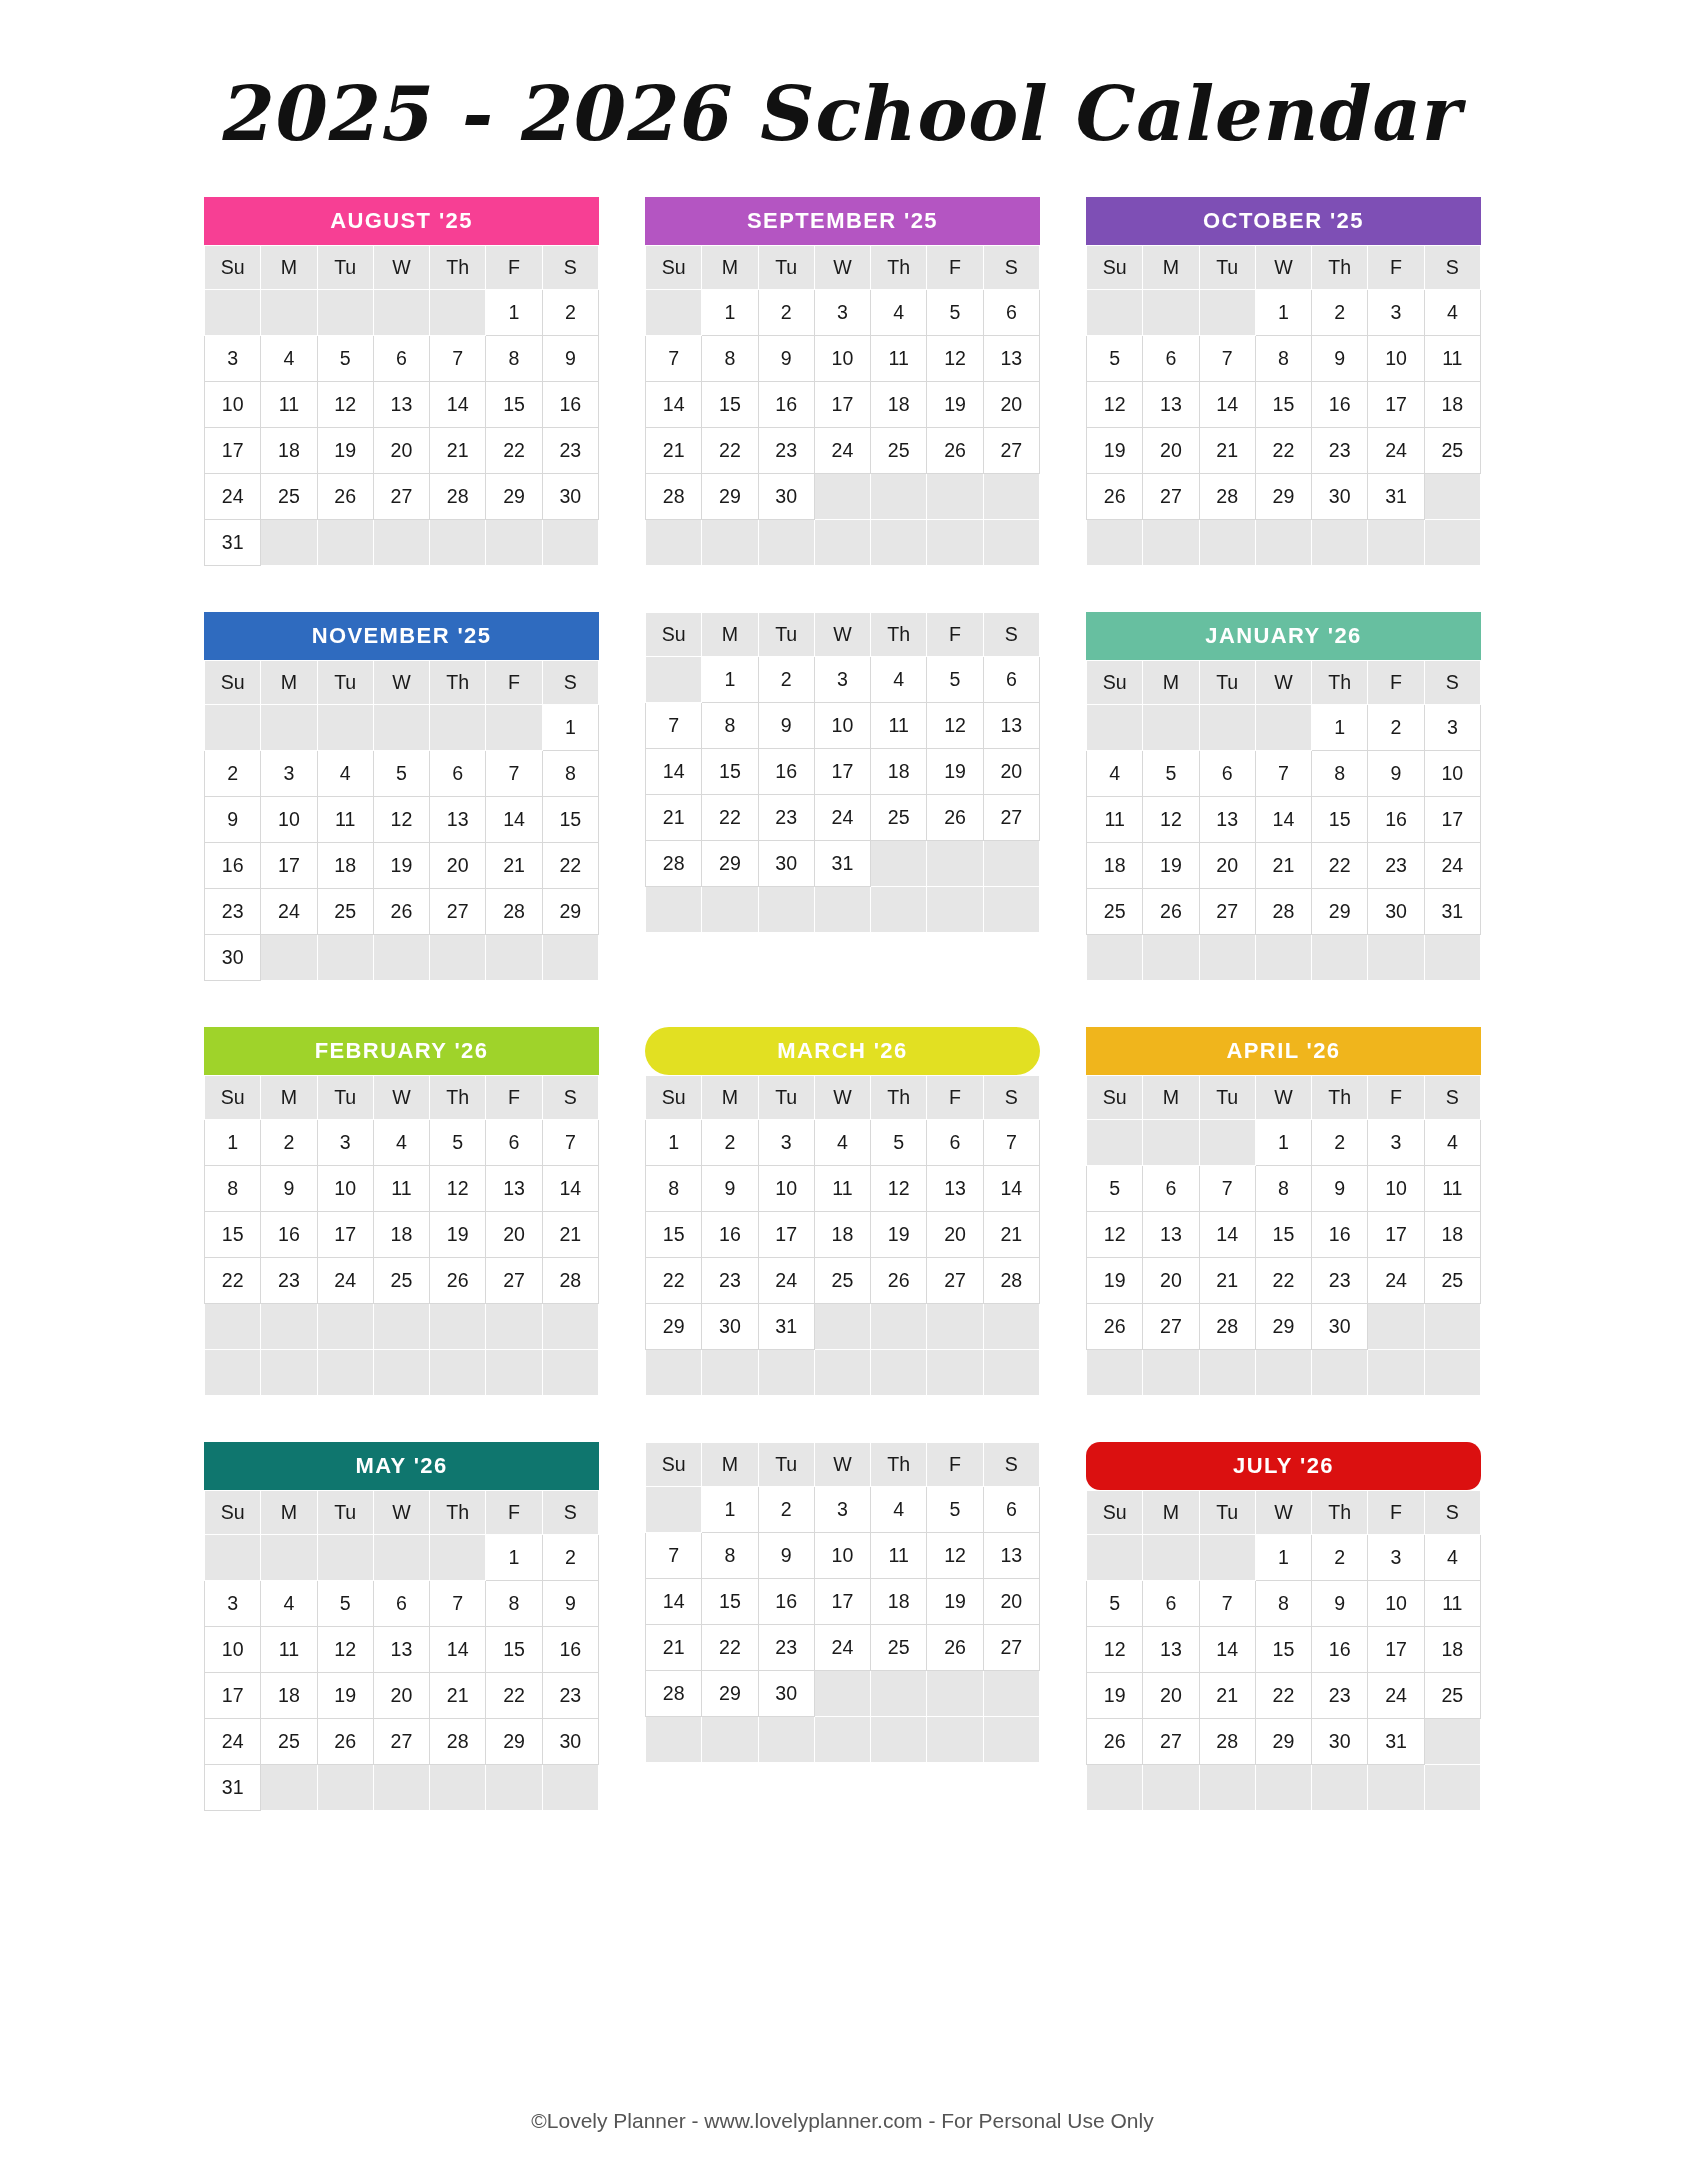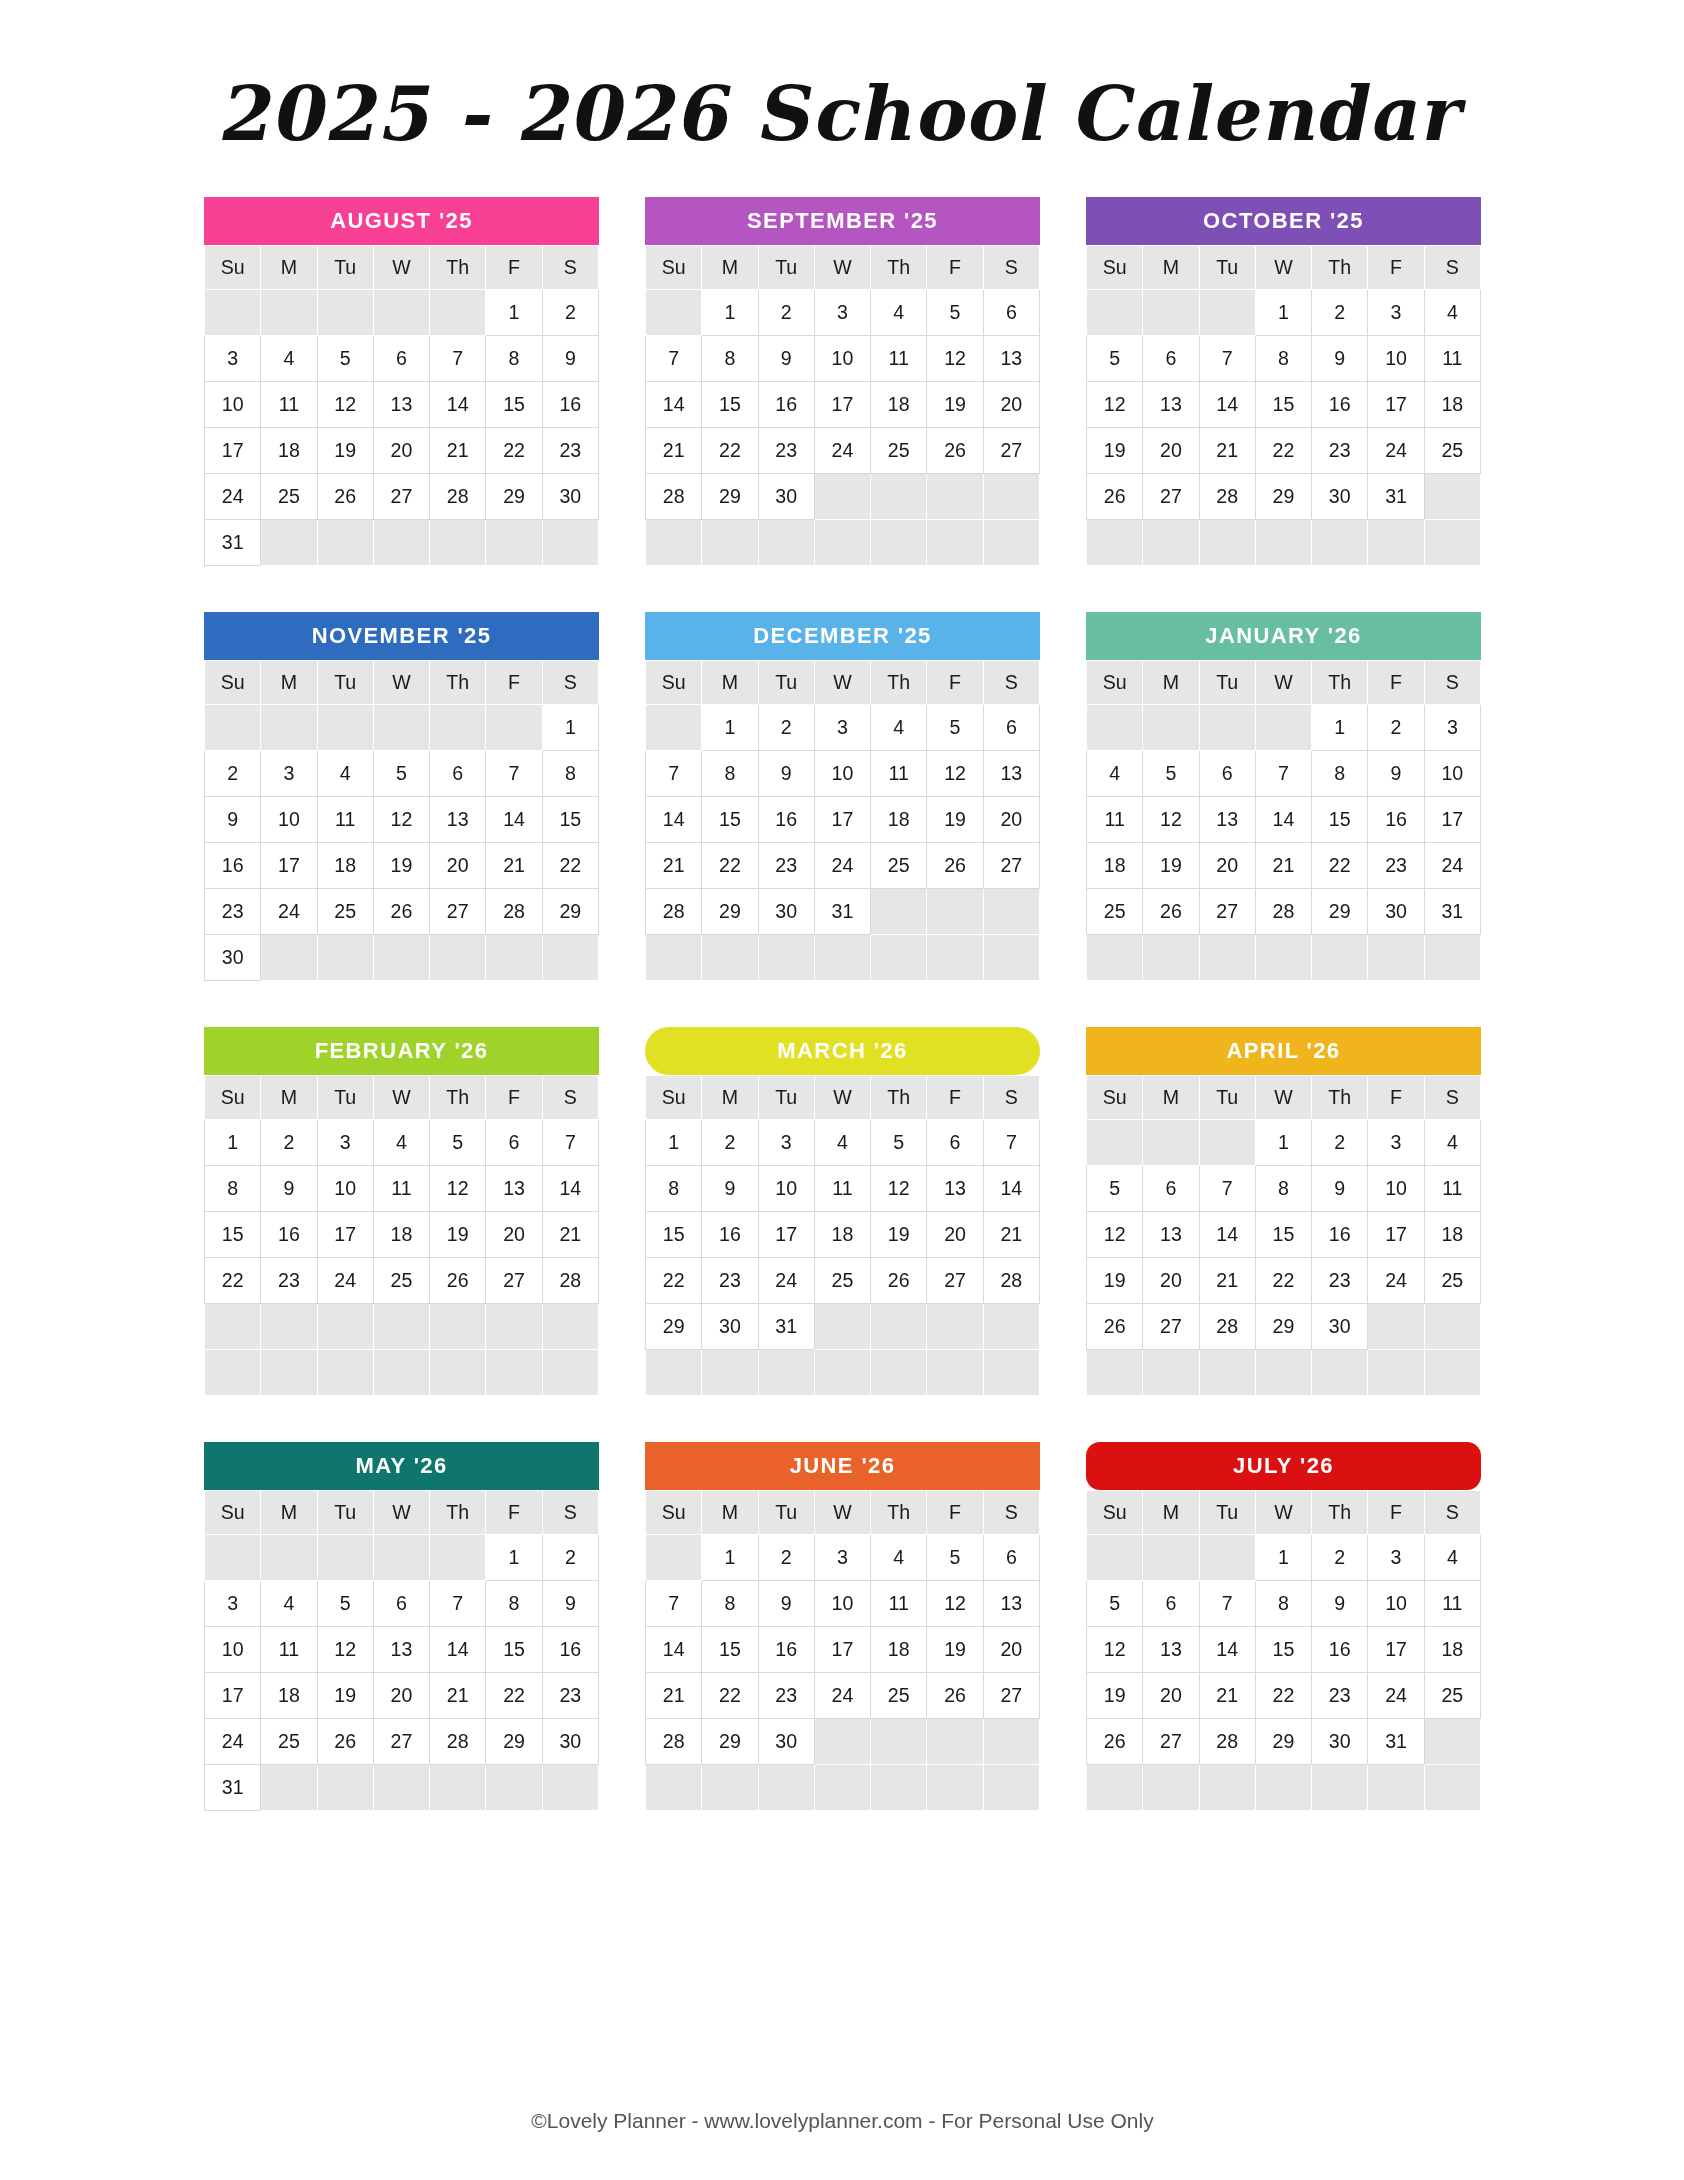--- a/index.html
+++ b/index.html
@@ -381,21 +381,20 @@
               <td class="empty"></td>
               <td class="empty"></td>
               <td class="empty"></td>
               <td class="empty"></td>
               <td class="empty"></td>
             </tr>
           </tbody>
         </table>
       </div>
       <div class="month">
-        <div class="month-header" style="background: rgb(89, 179, 232);">DECEMBER '25</div>
         <table class="cal">
           <thead>
             <tr>
               <th>Su</th>
               <th>M</th>
               <th>Tu</th>
               <th>W</th>
               <th>Th</th>
               <th>F</th>
               <th>S</th>
@@ -813,21 +812,20 @@
               <td class="empty"></td>
               <td class="empty"></td>
               <td class="empty"></td>
               <td class="empty"></td>
               <td class="empty"></td>
             </tr>
           </tbody>
         </table>
       </div>
       <div class="month">
-        <div class="month-header" style="background: rgb(233, 98, 42);">JUNE '26</div>
         <table class="cal">
           <thead>
             <tr>
               <th>Su</th>
               <th>M</th>
               <th>Tu</th>
               <th>W</th>
               <th>Th</th>
               <th>F</th>
               <th>S</th>

